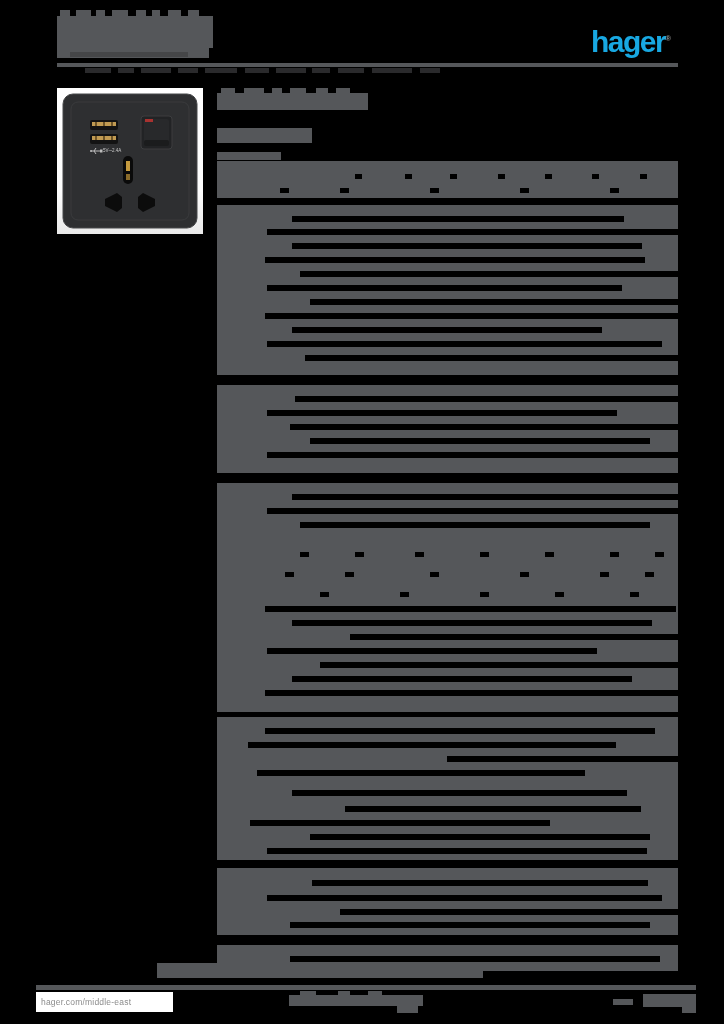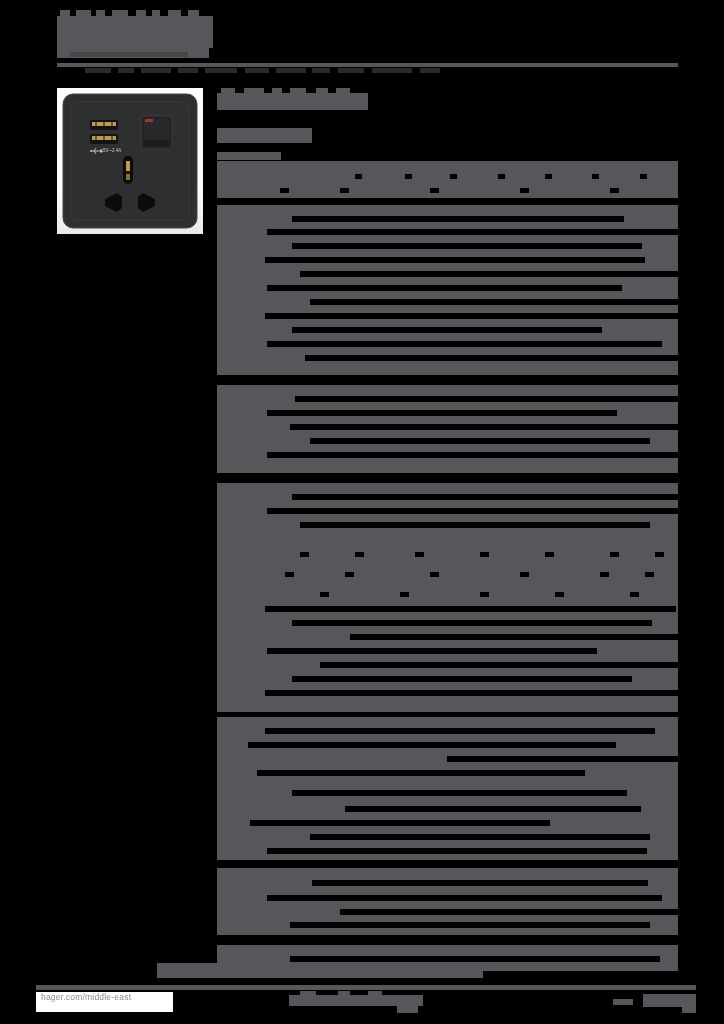--- a/index.html
+++ b/index.html
@@ -13,21 +13,21 @@
     background:linear-gradient(180deg,#ffffff 0%,#fdfdfd 70%,#e9e9e9 100%);
   }
   .logo{
     position:absolute;left:591px;top:22px;width:100px;height:34px;
     font-weight:bold;font-size:30px;letter-spacing:-1.5px;
     filter:blur(0.7px);line-height:34px;
   }
   .logo sup{font-size:8px;color:#8a8a8a;filter:none;letter-spacing:0;}
   .footer-box{
     position:absolute;left:36px;top:992px;width:137px;height:20px;
-    background:#fff;display:flex;
+    background:#fff;display:flex;align-items:center;
   }
   .footer-box span{
     color:#8b8b8b;font-size:8.5px;padding-left:5px;letter-spacing:0.2px;
     filter:blur(0.3px);white-space:nowrap;
   }
   .usb-label{
     position:absolute;font-size:4.5px;color:#c9c9c9;letter-spacing:0;
   }
 </style>
 </head>
@@ -151,20 +151,23 @@
       <div class="bar" style="left: 250px; top: 820px; width: 300px; height: 6px; background: rgb(0, 0, 0);"></div>
       <div class="bar" style="left: 310px; top: 834px; width: 340px; height: 6px; background: rgb(0, 0, 0);"></div>
       <div class="bar" style="left: 267px; top: 848px; width: 380px; height: 6px; background: rgb(0, 0, 0);"></div>
       <div class="bar" style="left: 312px; top: 880px; width: 336px; height: 6px; background: rgb(0, 0, 0);"></div>
       <div class="bar" style="left: 267px; top: 895px; width: 395px; height: 6px; background: rgb(0, 0, 0);"></div>
       <div class="bar" style="left: 340px; top: 909px; width: 338px; height: 6px; background: rgb(0, 0, 0);"></div>
       <div class="bar" style="left: 290px; top: 922px; width: 360px; height: 6px; background: rgb(0, 0, 0);"></div>
       <div class="bar" style="left: 290px; top: 956px; width: 370px; height: 6px; background: rgb(0, 0, 0);"></div>
     </div>
 
+  <div class="logo" style="color: rgb(24, 168, 226);">
+    <span>hager</span><sup>®</sup>
+  </div>
 
   <div class="photo">
     <svg width="146" height="146" viewBox="0 0 146 146">
 
       <rect x="6" y="6" width="134" height="134" rx="10" fill="#2e2f31" stroke="#47484a" stroke-width="1"></rect>
       <rect x="14" y="14" width="118" height="118" rx="7" fill="none" stroke="#3a3b3d" stroke-width="1"></rect>
 
       <g>
         <rect x="33" y="32" width="28" height="10" rx="2" fill="#131313"></rect>
         <rect x="35" y="34" width="24" height="4" fill="#c09a52"></rect>

